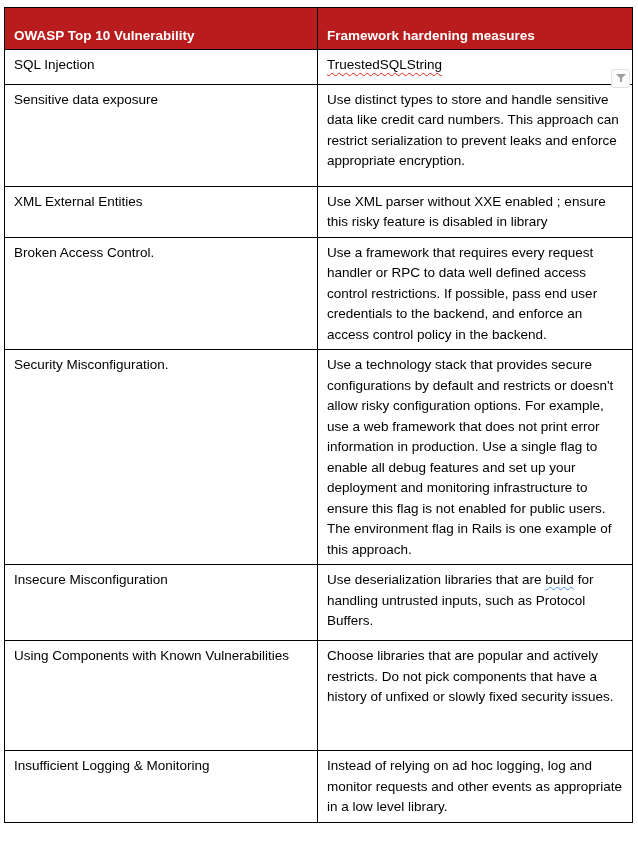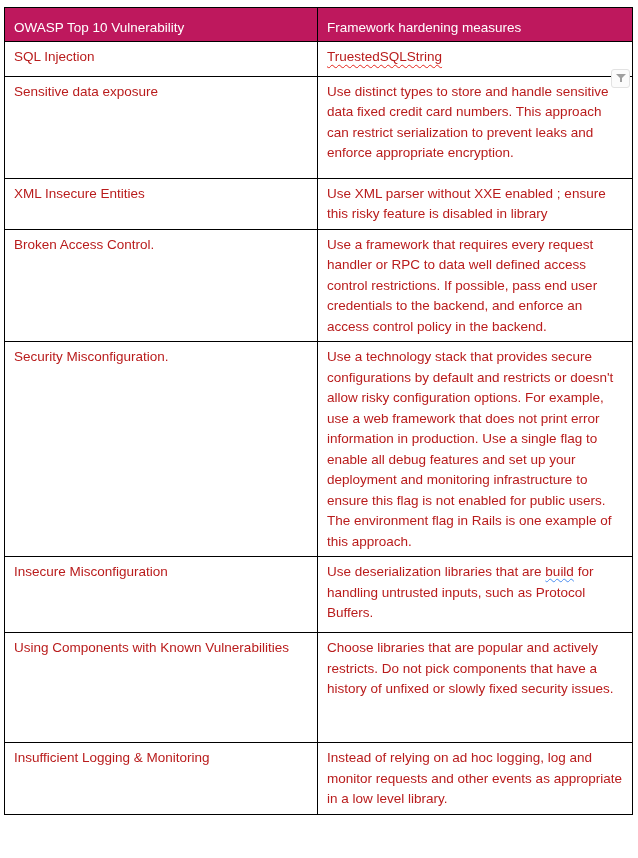--- a/index.html
+++ b/index.html
@@ -18,30 +18,30 @@
   }
   col.c1 { width: 313px; }
   col.c2 { width: 315px; }
   th, td {
     border: 1.5px solid #000000;
     text-align: left;
     vertical-align: top;
     padding: 5px 8px 4px 9px;
     font-size: 13.5px;
     line-height: 20.5px;
-    color: #b91c1c;
+    color: #000000;
     overflow: hidden;
     word-wrap: break-word;
   }
   th {
-    background: #be185d;
+    background: #b91c1c;
     color: #ffffff;
-    font-weight: normal;
+    font-weight: bold;
     vertical-align: middle;
-    padding-top: 10px;
+    padding-top: 18px;
     padding-bottom: 2px;
   }
   .plain-underline {
     text-decoration-thickness: 1px;
     text-underline-offset: 2px;
   }
   .spell-error {
     text-decoration-line: underline;
     text-decoration-style: wavy;
     text-decoration-color: #e4251b;
@@ -88,25 +88,25 @@
   <tr style="height:35px">
     <td>SQL Injection</td>
     <td>
       <span class="plain-underline"><span class="spell-error">TruestedSQLString</span></span>
     </td>
   </tr>
 
 
   <tr style="height:102px">
     <td>Sensitive data exposure</td>
-    <td>Use distinct types to store and handle sensitive data fixed credit card numbers. This approach can restrict serialization to prevent leaks and enforce appropriate encryption.</td>
+    <td>Use distinct types to store and handle sensitive data like credit card numbers. This approach can restrict serialization to prevent leaks and enforce appropriate encryption.</td>
   </tr>
 
   <tr style="height:51px">
-    <td>XML Insecure Entities</td>
+    <td>XML External Entities</td>
     <td>Use XML parser without XXE enabled ; ensure this risky feature is disabled in library</td>
   </tr>
 
   <tr style="height:104px">
     <td>Broken Access Control.</td>
     <td>Use a framework that requires every request handler or RPC to data well defined access control restrictions. If possible, pass end user credentials to the backend, and enforce an access control policy in the backend.</td>
   </tr>
 
   <tr style="height:193px">
     <td>Security Misconfiguration.</td>

